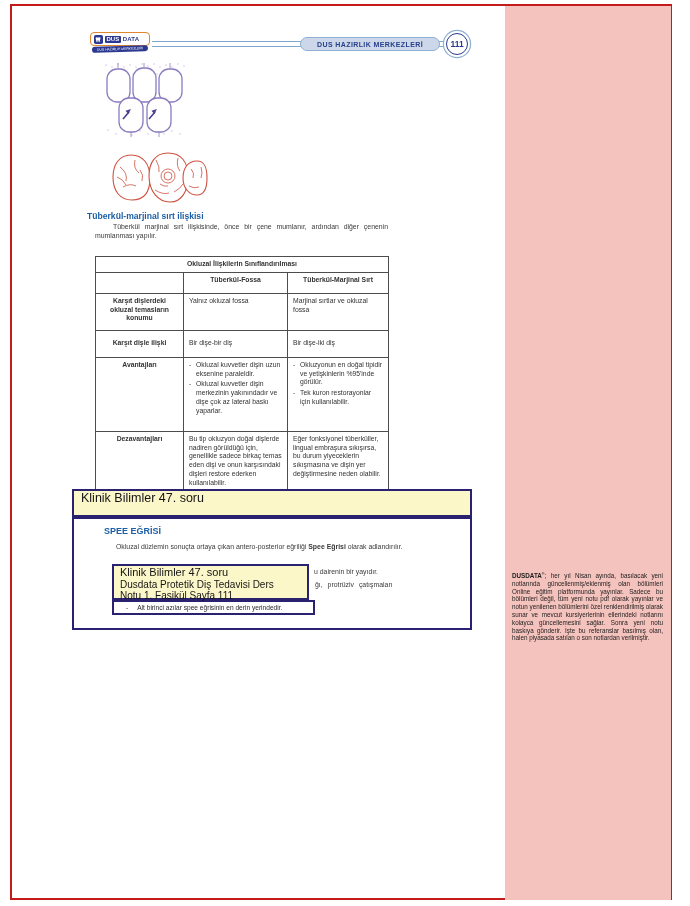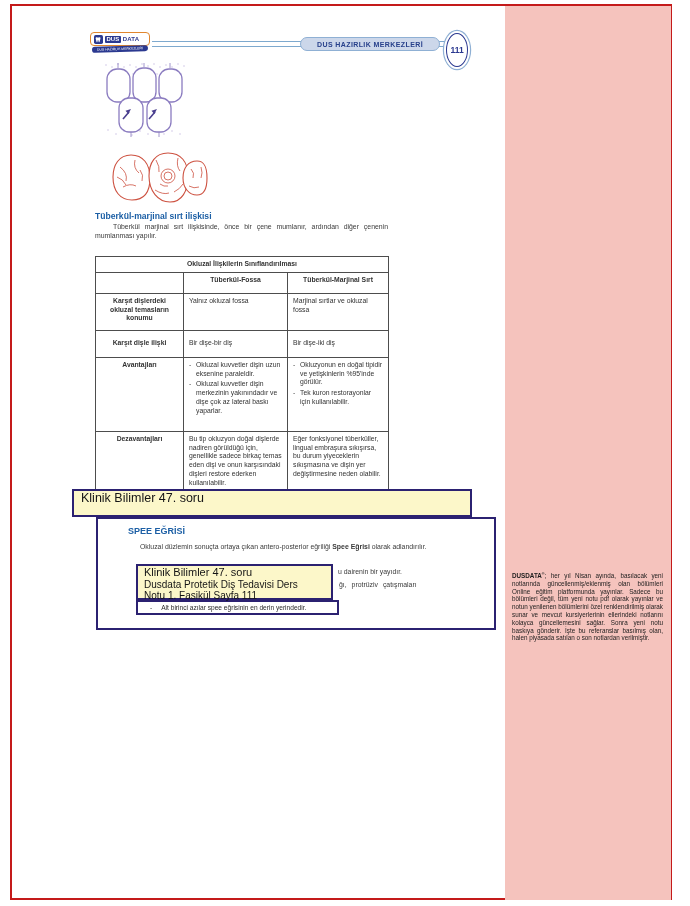--- a/index.html
+++ b/index.html
@@ -45,34 +45,34 @@
     transform: rotate(-2deg); white-space: nowrap; overflow: hidden;
   }
   .header-pill {
     position: absolute; left: 300px; top: 37px; width: 140px; height: 14px;
     background: #ccd7ea; border: 1px solid #8fb0d4; border-radius: 8px;
     display: flex; align-items: center; justify-content: center;
     font-size: 7px; font-weight: bold; color: #27408b; letter-spacing: .4px;
     z-index: 2;
   }
   .page-num {
-    position: absolute; left: 446px; top: 33px; width: 22px; height: 34px;
+    position: absolute; left: 446px; top: 33px; width: 22px; height: 22px;
     border: 1.6px solid #2b3990; border-radius: 50%; background: #fff;
     box-shadow: 0 0 0 2px #fff, 0 0 0 3.2px #8fb0d4;
     display: flex; align-items: center; justify-content: center;
     font-size: 8.5px; font-weight: bold; color: #2b3990; z-index: 2;
   }
 
   
   .upper-teeth { position: absolute; left: 103px; top: 62px; width: 84px; height: 76px; }
   .lower-teeth { position: absolute; left: 110px; top: 148px; width: 98px; height: 56px; }
 
   
   .section-heading {
-    position: absolute; left: 95px; top: 211px;
+    position: absolute; left: 87px; top: 211px;
     font-size: 8.6px; font-weight: bold; color: #1c5fa5;
   }
   .section-paragraph {
     position: absolute; left: 95px; top: 222px; width: 293px;
     font-size: 6.9px; line-height: 1.35; text-align: justify; text-indent: 18px; color: #3a3a3a;
   }
 
   
   table.classification {
     position: absolute; left: 95px; top: 256px; width: 293px;
@@ -95,21 +95,21 @@
     position: absolute; left: 72px; top: 489px; width: 400px; height: 28px;
     background: #fcf7c9; border: 2px solid #2b2171; z-index: 5;
     padding: 1px 0 0 7px; color:#151515;
   }
   .note-banner .nb-title { font-size: 12.5px; line-height: 1.05; }
   .note-banner .nb-sub { font-size: 8.8px; line-height: 1.1; }
 
   
   .spee-box {
     position: absolute; left: 72px; top: 517px; width: 400px; height: 113px;
-    border: 2px solid #2b2171; background: #fff; z-index: 2; margin-left: 24px;
+    border: 2px solid #2b2171; background: #fff; z-index: 2;
   }
   .spee-heading { position:absolute; left:30px; top:7px; font-size:9px; font-weight:bold; color:#1c5fa5; }
   .spee-paragraph {
     position:absolute; left:30px; top:22px; width:358px;
     font-size:6.9px; line-height:1.6; text-align:justify; text-indent:12px; color:#3a3a3a;
   }
   .spee-frag1 { position:absolute; left:240px; top:49px; font-size:6.9px; color:#3a3a3a; }
   .spee-frag2 { position:absolute; left:241px; top:62px; font-size:6.9px; color:#3a3a3a; word-spacing:3px; }
   .note-callout {
     position:absolute; left:38px; top:45px; width:197px; height:36px;

